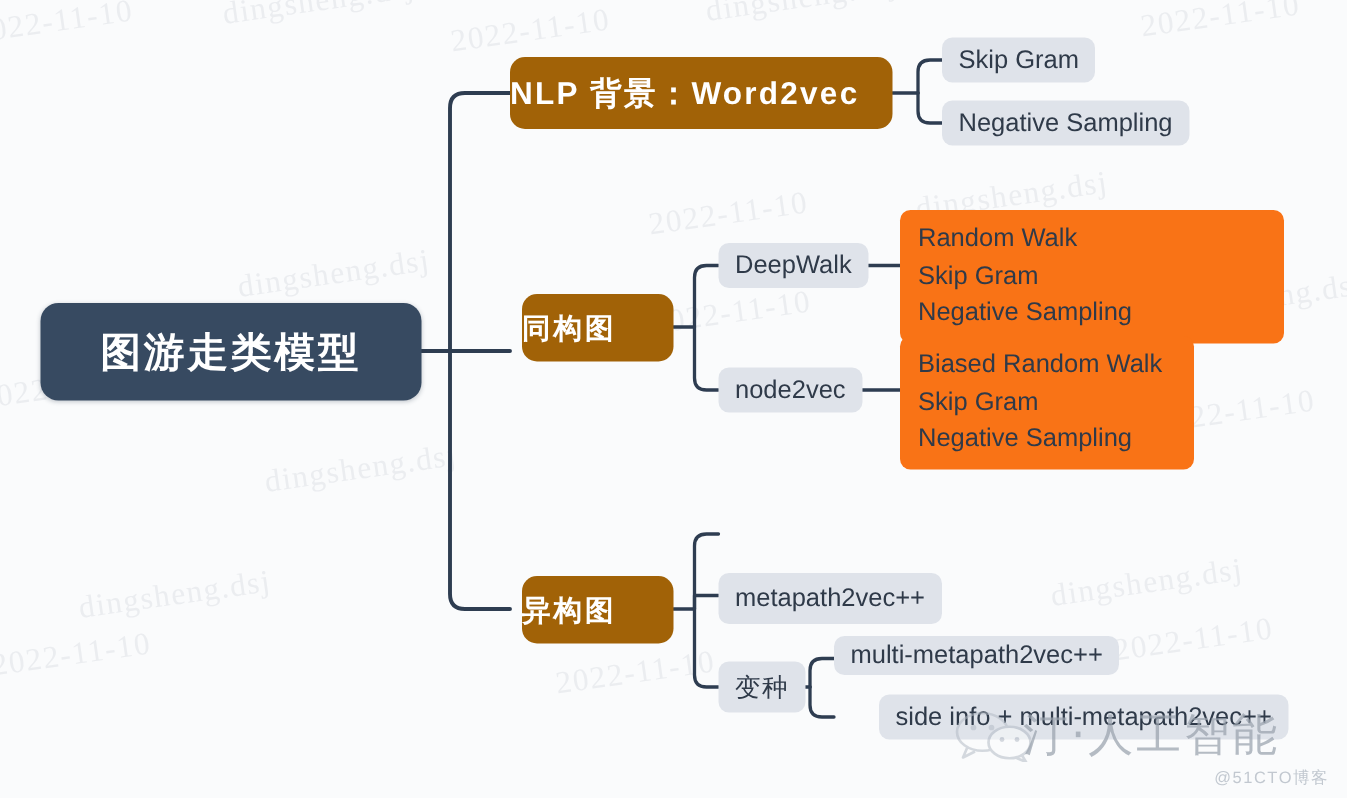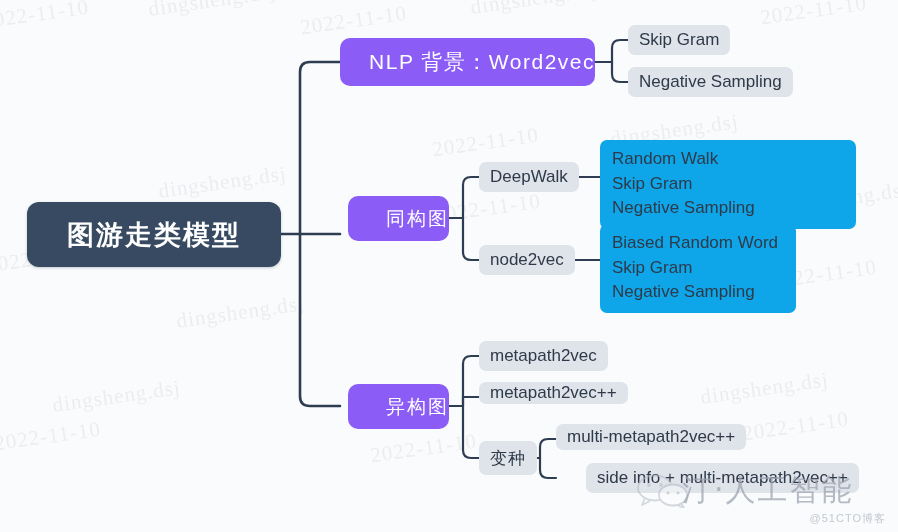--- a/index.html
+++ b/index.html
@@ -69,24 +69,24 @@
     background: #374a61;
     color: #ffffff;
     font-size: 27px;
     font-weight: 700;
     letter-spacing: 2px;
     justify-content: center;
     border-radius: 12px;
     box-shadow: 0 1px 3px rgba(40,55,75,0.25);
   }
   .node-l2 {
-    background: #8b5cf6;
+    background: #a16207;
     color: #ffffff;
-    font-weight: 400;
-    justify-content: flex-end;
+    font-weight: 700;
+    justify-content: flex-start;
     letter-spacing: 1px;
     border-radius: 10px;
   }
   .node-l2.wide {
     font-size: 21px;
     letter-spacing: 1.5px;
   }
   .node-l2.small {
     font-size: 19px;
     letter-spacing: 2px;
@@ -95,21 +95,21 @@
     background: #dfe3ea;
     color: #2f3a49;
     font-size: 17px;
     padding: 0 11px;
     border-radius: 7px;
   }
   .node-l3.cjk {
     letter-spacing: 1px;
   }
   .node-leaf {
-    background: #0ea5e9;
+    background: #f97316;
     color: #2f3a49;
     font-size: 17px;
     padding: 7px 12px 8px 12px;
     border-radius: 7px;
     display: block;
     line-height: 1.45;
   }
   .node-leaf .ln {
     display: block;
     white-space: pre;
@@ -229,32 +229,29 @@
   </div>
   <div class="node-leaf" style="position:absolute; left:600px; top:140px; width:232px;">
     <span class="ln">Random Walk</span>
     <span class="ln">Skip Gram</span>
     <span class="ln">Negative Sampling</span>
   </div>
   <div class="node node-l3" style="left:479px; top:245px; height:30px;">
     <span>node2vec</span>
   </div>
   <div class="node-leaf" style="position:absolute; left:600px; top:224px; width:172px;">
-    <span class="ln">Biased Random Word</span>
+    <span class="ln">Biased Random Walk</span>
     <span class="ln">Skip Gram</span>
     <span class="ln">Negative Sampling</span>
   </div>
 
   <div class="node node-l2 small" style="left:348px; top:384px; width:101px; height:45px;">
     <span>异构图</span>
   </div>
-  <div class="node node-l3" style="left:479px; top:341px; height:30px;">
-    <span>metapath2vec</span>
-  </div>
-  <div class="node node-l3" style="left:479px; top:382px; height:22px;">
+  <div class="node node-l3" style="left:479px; top:382px; height:34px;">
     <span>metapath2vec++</span>
   </div>
   <div class="node node-l3 cjk" style="left:479px; top:441px; height:34px;">
     <span>变种</span>
   </div>
   <div class="node node-l3" style="left:556px; top:424px; height:26px;">
     <span>multi-metapath2vec++</span>
   </div>
   <div class="node node-l3" style="left:556px; top:463px; height:30px;margin-left:30px;">
     <span>side info + multi-metapath2vec++</span>

